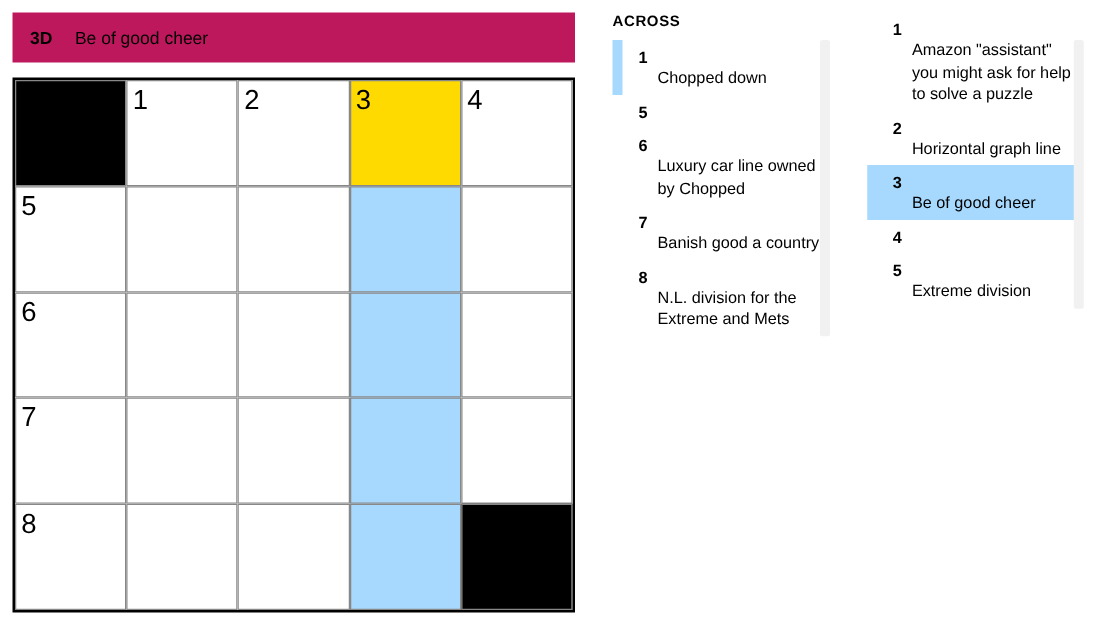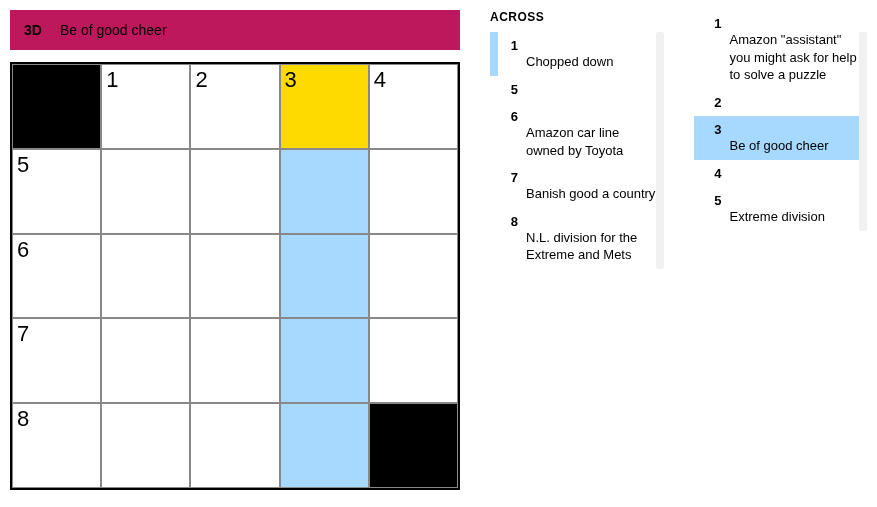--- a/index.html
+++ b/index.html
@@ -159,21 +159,21 @@
       <ul class="clue-list" id="across-list">
           <li class="clue-item rel">
             <span class="num">1</span>
             <span class="txt">Chopped down</span>
           </li>
           <li class="clue-item">
             <span class="num">5</span>
           </li>
           <li class="clue-item">
             <span class="num">6</span>
-            <span class="txt">Amazon car line owned by Toyota</span>
+            <span class="txt">Luxury car line owned by Chopped</span>
           </li>
           <li class="clue-item">
             <span class="num">7</span>
             <span class="txt">Banish good a country</span>
           </li>
           <li class="clue-item">
             <span class="num">8</span>
             <span class="txt">N.L. division for the Extreme and Mets</span>
           </li>
         </ul>
@@ -183,20 +183,21 @@
 
   <div class="clue-col">
     <div class="clue-col-inner">
       <ul class="clue-list" id="down-list">
           <li class="clue-item">
             <span class="num">1</span>
             <span class="txt">Amazon "assistant" you might ask for help to solve a puzzle</span>
           </li>
           <li class="clue-item">
             <span class="num">2</span>
+            <span class="txt">Horizontal graph line</span>
           </li>
           <li class="clue-item active">
             <span class="num">3</span>
             <span class="txt">Be of good cheer</span>
           </li>
           <li class="clue-item">
             <span class="num">4</span>
           </li>
           <li class="clue-item">
             <span class="num">5</span>

